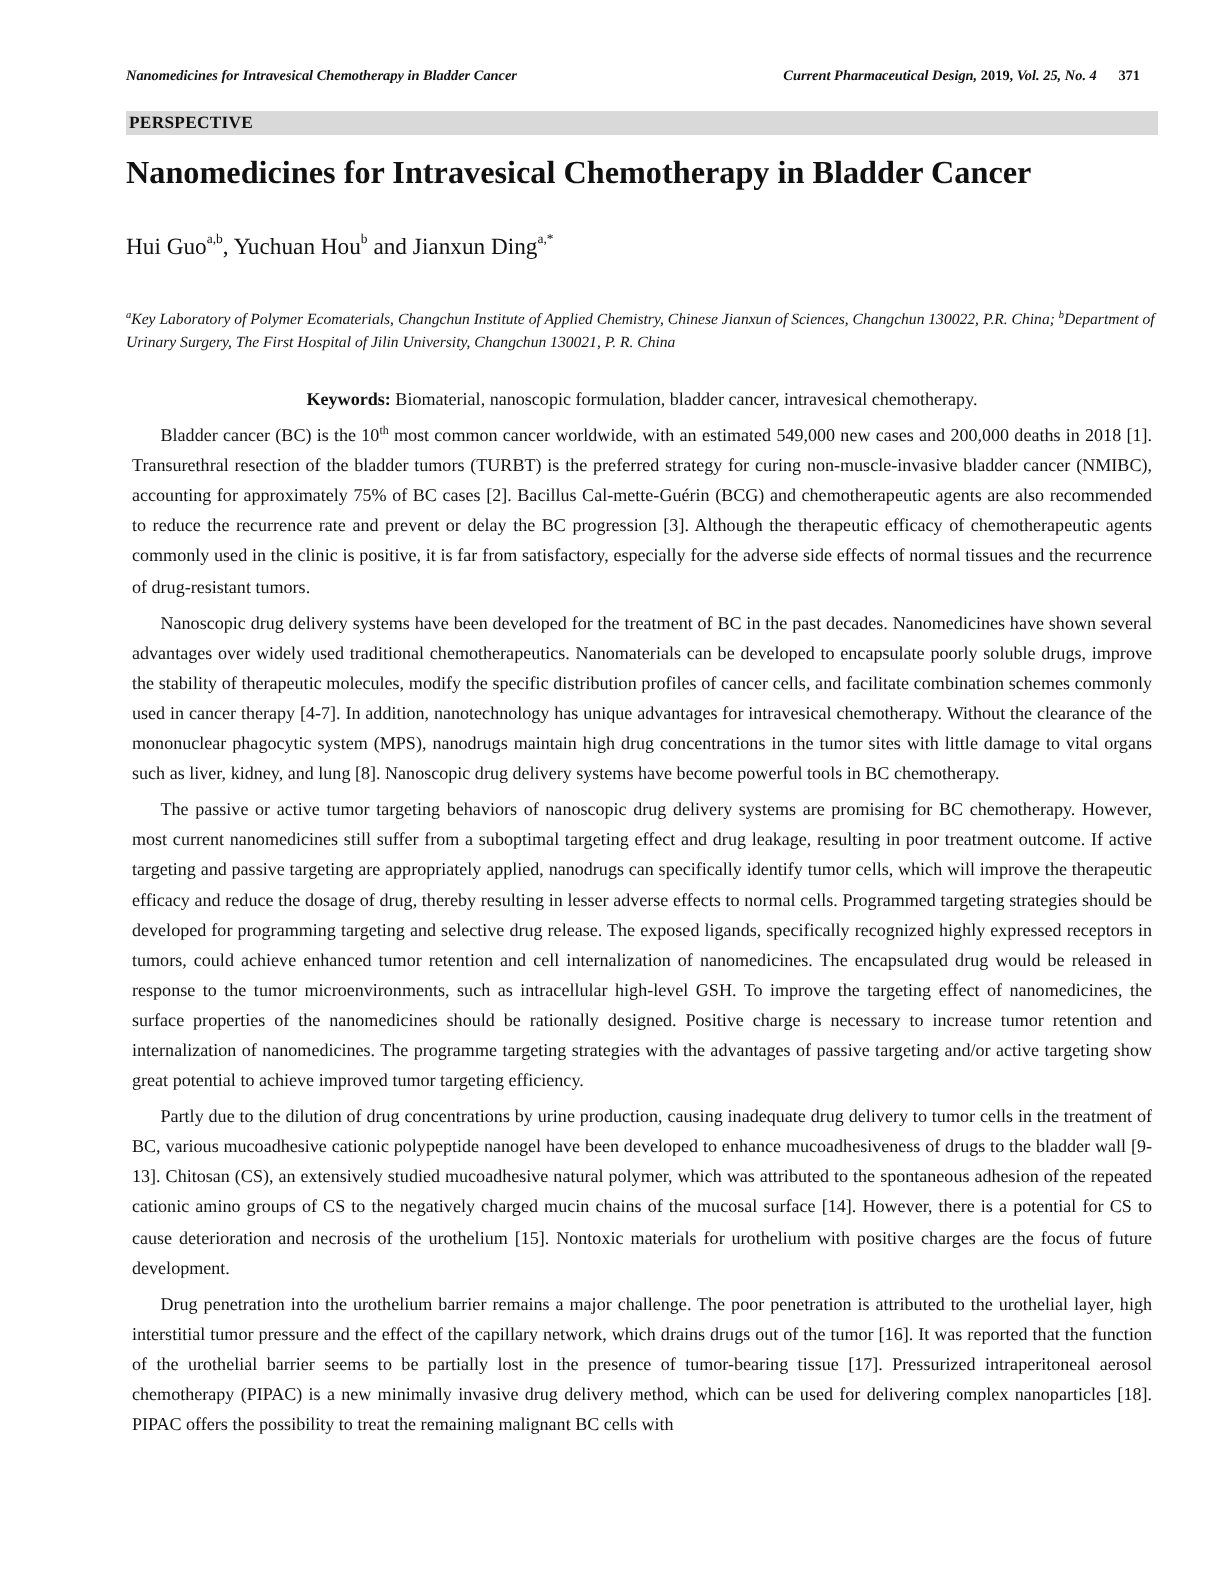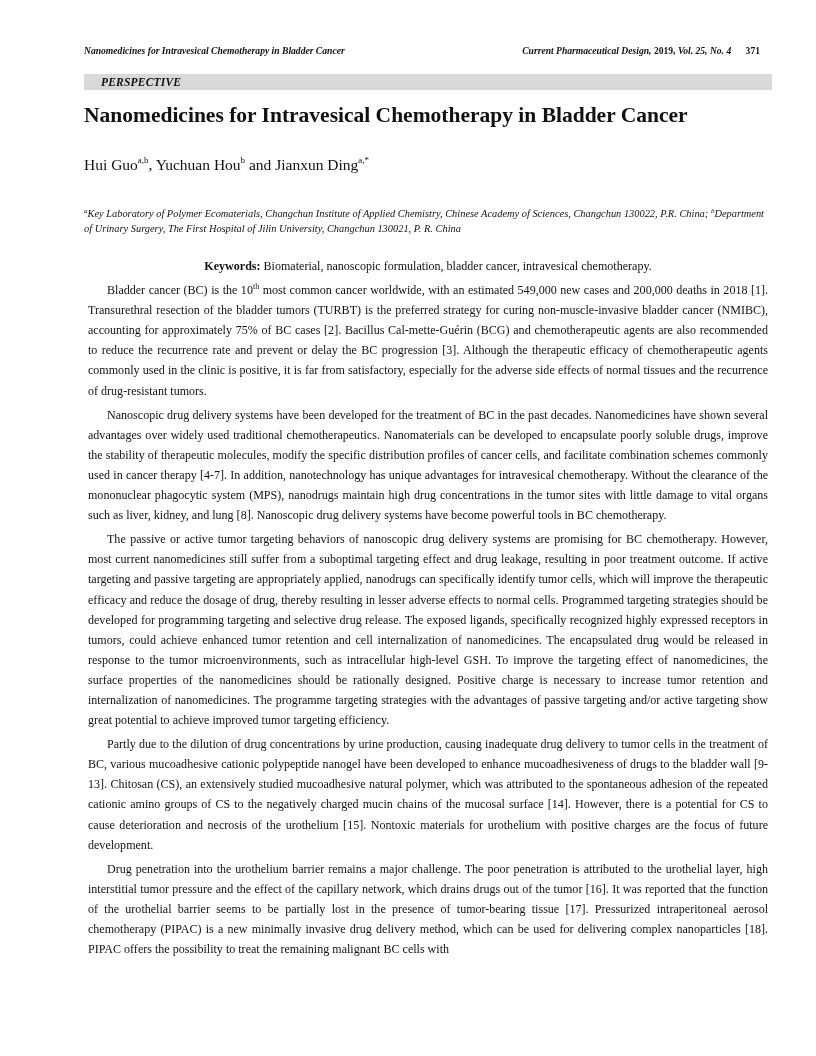--- a/index.html
+++ b/index.html
@@ -6,21 +6,21 @@
   body { width: 816px; height: 1056px; position: relative; overflow: hidden;
          font-family: "Liberation Serif", "DejaVu Serif", serif; color: #111; }
   .running-head { position: absolute; top: 45px; left: 84px; right: 44px; height: 14px;
                   font-size: 9.6px; font-style: italic; font-weight: bold; }
   .rh-left { position: absolute; left: 0; top: 0; }
   .rh-right { position: absolute; right: 12px; top: 0; }
   .rh-right .pg { font-style: normal; margin-left: 12px; }
   .rh-right .nb { font-style: normal; }
   .section-bar { position: absolute; top: 74px; left: 84px; width: 688px; height: 16px;
                  background: #d9d9d9; font-weight: bold; font-size: 11.5px;
-                 line-height: 16px; padding-left: 17px; box-sizing: border-box; letter-spacing: 0.2px; font-style: italic; }
+                 line-height: 16px; padding-left: 2px; box-sizing: border-box; letter-spacing: 0.2px; }
   .title { position: absolute; top: 103px; left: 84px; font-weight: bold; font-size: 21.5px; margin: 0; }
   .authors { position: absolute; top: 156px; left: 84px; font-size: 15.5px; }
   .authors sup { font-size: 9px; vertical-align: 7px; line-height: 0; }
   .affil { position: absolute; top: 206px; left: 84px; width: 690px; font-size: 10.4px;
            font-style: italic; line-height: 15px; }
   .affil sup { font-size: 7px; vertical-align: 4px; line-height: 0; }
   .body { position: absolute; top: 256px; left: 84px; width: 688px; font-size: 12.05px;
           line-height: 20.1px; text-align: justify; }
   .kw { margin: 0 0 0 0; text-align: center; }
   .kw b { font-weight: bold; }
@@ -44,21 +44,21 @@
 
 <div class="section-bar">PERSPECTIVE</div>
 
 <h1 class="title">Nanomedicines for Intravesical Chemotherapy in Bladder Cancer</h1>
 
 <div class="authors">
   <span>Hui Guo</span><sup>a,b</sup><span>, </span><span>Yuchuan Hou</span><sup>b</sup><span> and </span><span>Jianxun Ding</span><sup>a,*</sup>
 </div>
 
 <div class="affil">
-  <sup>a</sup><span>Key Laboratory of Polymer Ecomaterials, Changchun Institute of Applied Chemistry, Chinese Academy of Sciences, Changchun 130022, P.R. China; </span><sup>b</sup><span>Department of Urinary Surgery, The First Hospital of Jilin University, Changchun 130021, P. R. China</span>
+  <sup>a</sup><span>Key Laboratory of Polymer Ecomaterials, Changchun Institute of Applied Chemistry, Chinese Jianxun of Sciences, Changchun 130022, P.R. China; </span><sup>b</sup><span>Department of Urinary Surgery, The First Hospital of Jilin University, Changchun 130021, P. R. China</span>
 </div>
 
 <div class="body">
   <p class="kw"><b>Keywords:</b><span> Biomaterial, nanoscopic formulation, bladder cancer, intravesical chemotherapy.</span></p>
   <p class="para"><span>Bladder cancer (BC) is the 10</span><sup>th</sup><span> most common cancer worldwide, with an estimated 549,000 new cases and 200,000 deaths in 2018 [1]. Transurethral resection of the bladder tumors (TURBT) is the preferred strategy for curing non-muscle-invasive bladder cancer (NMIBC), accounting for approximately 75% of BC cases [2]. Bacillus Cal-mette-Guérin (BCG) and chemotherapeutic agents are also recommended to reduce the recurrence rate and prevent or delay the BC progression [3]. Although the therapeutic efficacy of chemotherapeutic agents commonly used in the clinic is positive, it is far from satisfactory, especially for the adverse side effects of normal tissues and the recurrence of drug-resistant tumors.</span></p>
   <p class="para">Nanoscopic drug delivery systems have been developed for the treatment of BC in the past decades. Nanomedicines have shown several advantages over widely used traditional chemotherapeutics. Nanomaterials can be developed to encapsulate poorly soluble drugs, improve the stability of therapeutic molecules, modify the specific distribution profiles of cancer cells, and facilitate combination schemes commonly used in cancer therapy [4-7]. In addition, nanotechnology has unique advantages for intravesical chemotherapy. Without the clearance of the mononuclear phagocytic system (MPS), nanodrugs maintain high drug concentrations in the tumor sites with little damage to vital organs such as liver, kidney, and lung [8]. Nanoscopic drug delivery systems have become powerful tools in BC chemotherapy.</p>
   <p class="para">The passive or active tumor targeting behaviors of nanoscopic drug delivery systems are promising for BC chemotherapy. However, most current nanomedicines still suffer from a suboptimal targeting effect and drug leakage, resulting in poor treatment outcome. If active targeting and passive targeting are appropriately applied, nanodrugs can specifically identify tumor cells, which will improve the therapeutic efficacy and reduce the dosage of drug, thereby resulting in lesser adverse effects to normal cells. Programmed targeting strategies should be developed for programming targeting and selective drug release. The exposed ligands, specifically recognized highly expressed receptors in tumors, could achieve enhanced tumor retention and cell internalization of nanomedicines. The encapsulated drug would be released in response to the tumor microenvironments, such as intracellular high-level GSH. To improve the targeting effect of nanomedicines, the surface properties of the nanomedicines should be rationally designed. Positive charge is necessary to increase tumor retention and internalization of nanomedicines. The programme targeting strategies with the advantages of passive targeting and/or active targeting show great potential to achieve improved tumor targeting efficiency.</p>
   <p class="para">Partly due to the dilution of drug concentrations by urine production, causing inadequate drug delivery to tumor cells in the treatment of BC, various mucoadhesive cationic polypeptide nanogel have been developed to enhance mucoadhesiveness of drugs to the bladder wall [9-13]. Chitosan (CS), an extensively studied mucoadhesive natural polymer, which was attributed to the spontaneous adhesion of the repeated cationic amino groups of CS to the negatively charged mucin chains of the mucosal surface [14]. However, there is a potential for CS to cause deterioration and necrosis of the urothelium [15]. Nontoxic materials for urothelium with positive charges are the focus of future development.</p>
   <p class="para">Drug penetration into the urothelium barrier remains a major challenge. The poor penetration is attributed to the urothelial layer, high interstitial tumor pressure and the effect of the capillary network, which drains drugs out of the tumor [16]. It was reported that the function of the urothelial barrier seems to be partially lost in the presence of tumor-bearing tissue [17]. Pressurized intraperitoneal aerosol chemotherapy (PIPAC) is a new minimally invasive drug delivery method, which can be used for delivering complex nanoparticles [18]. PIPAC offers the possibility to treat the remaining malignant BC cells with</p>
 </div>

